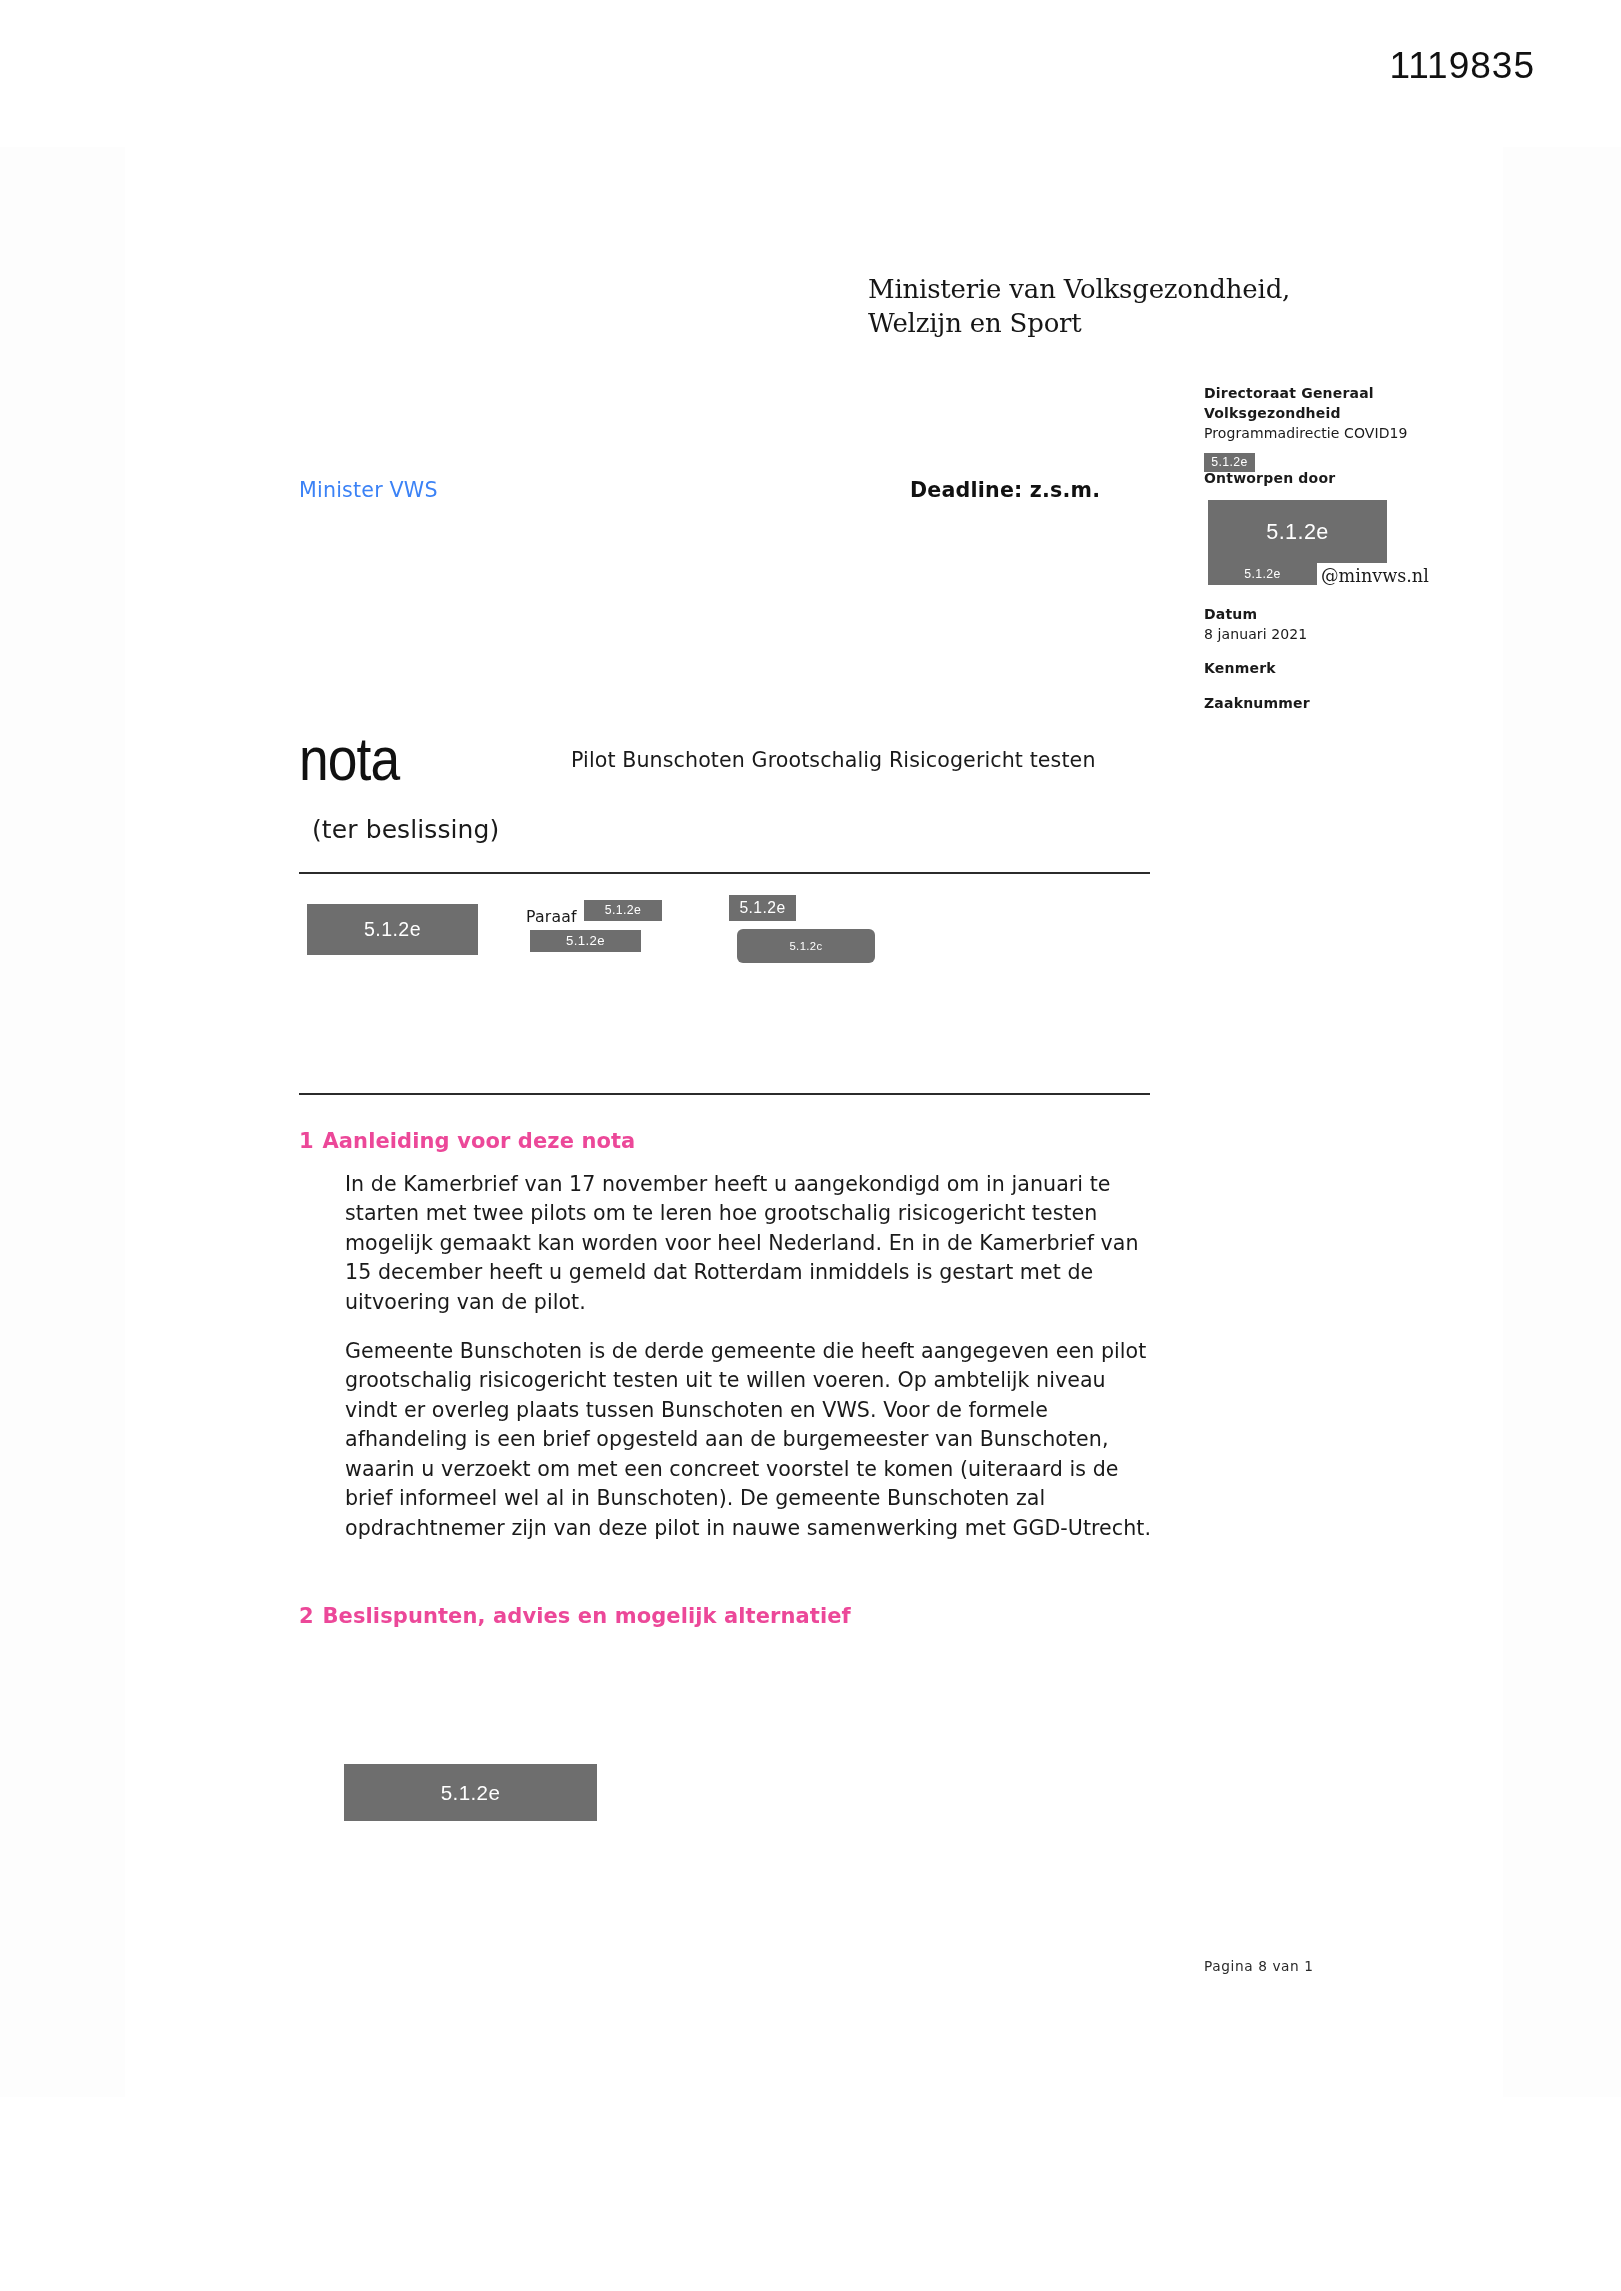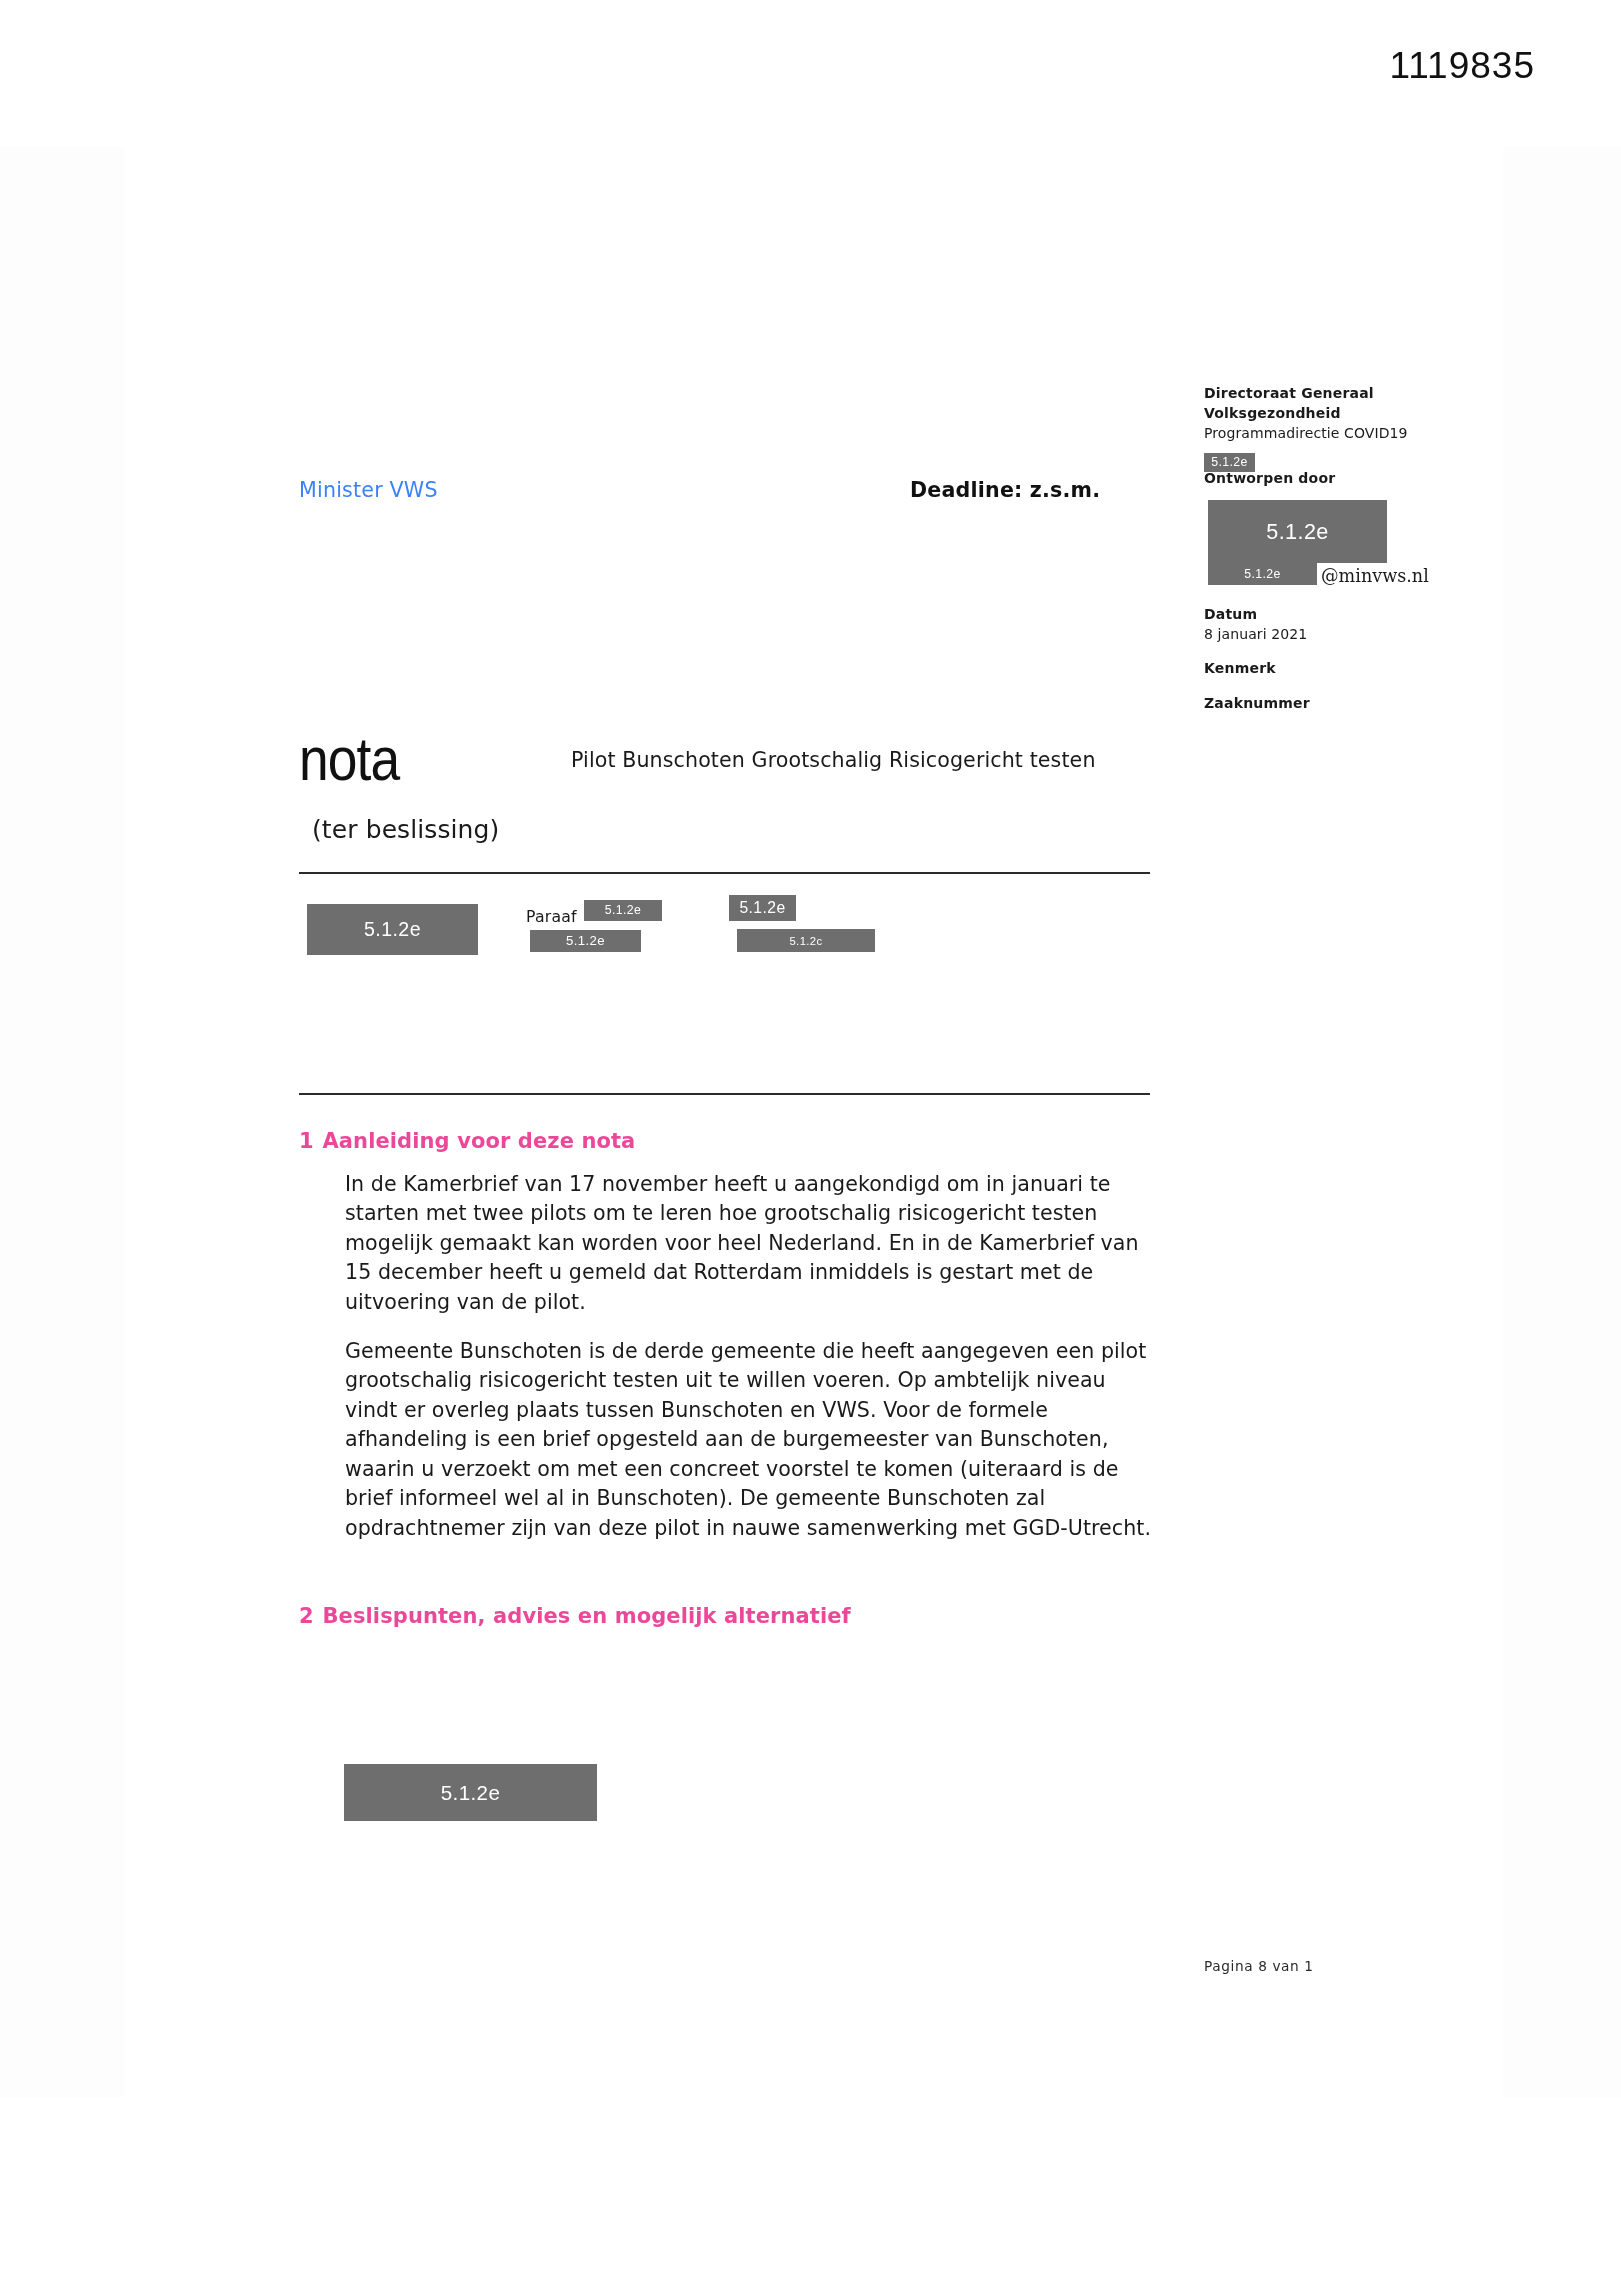--- a/index.html
+++ b/index.html
@@ -186,21 +186,21 @@
   .sig-b2 {
     position: absolute; left: 530px; top: 930px;
     width: 111px; height: 21.6px; font-size: 13.2px;
   }
   .sig-c1 {
     position: absolute; left: 729px; top: 895px;
     width: 67px; height: 25.5px; font-size: 15.7px;
   }
   .sig-c2 {
     position: absolute; left: 737px; top: 929px;
-    width: 138px; height: 23px; font-size: 11.3px;
+    width: 138px; height: 34px; font-size: 11.3px; border-radius: 6px;
   }
 
   
   .sec-head {
     position: absolute;
     left: 299px;
     font-size: 21px;
     font-weight: bold;
     color: #ec4899;
     letter-spacing: 0.1px;
@@ -241,20 +241,24 @@
 </head>
 <body>
 
 <div class="page">
 
   <div class="scan-edge-left"></div>
   <div class="scan-edge-right"></div>
 
   <div class="doc-id">1119835</div>
 
+  <div class="ministry">
+    <div>Ministerie van Volksgezondheid,</div>
+    <div>Welzijn en Sport</div>
+  </div>
 
   <div class="addressee">Minister VWS</div>
   <div class="deadline">Deadline: z.s.m.</div>
 
   <div class="meta">
     <div class="m-strong">Directoraat Generaal</div>
     <div class="m-strong">Volksgezondheid</div>
     <div class="m-plain">Programmadirectie COVID19</div>
     <div style="height:25.5px"></div>
     <div class="m-strong">Ontworpen door</div>

